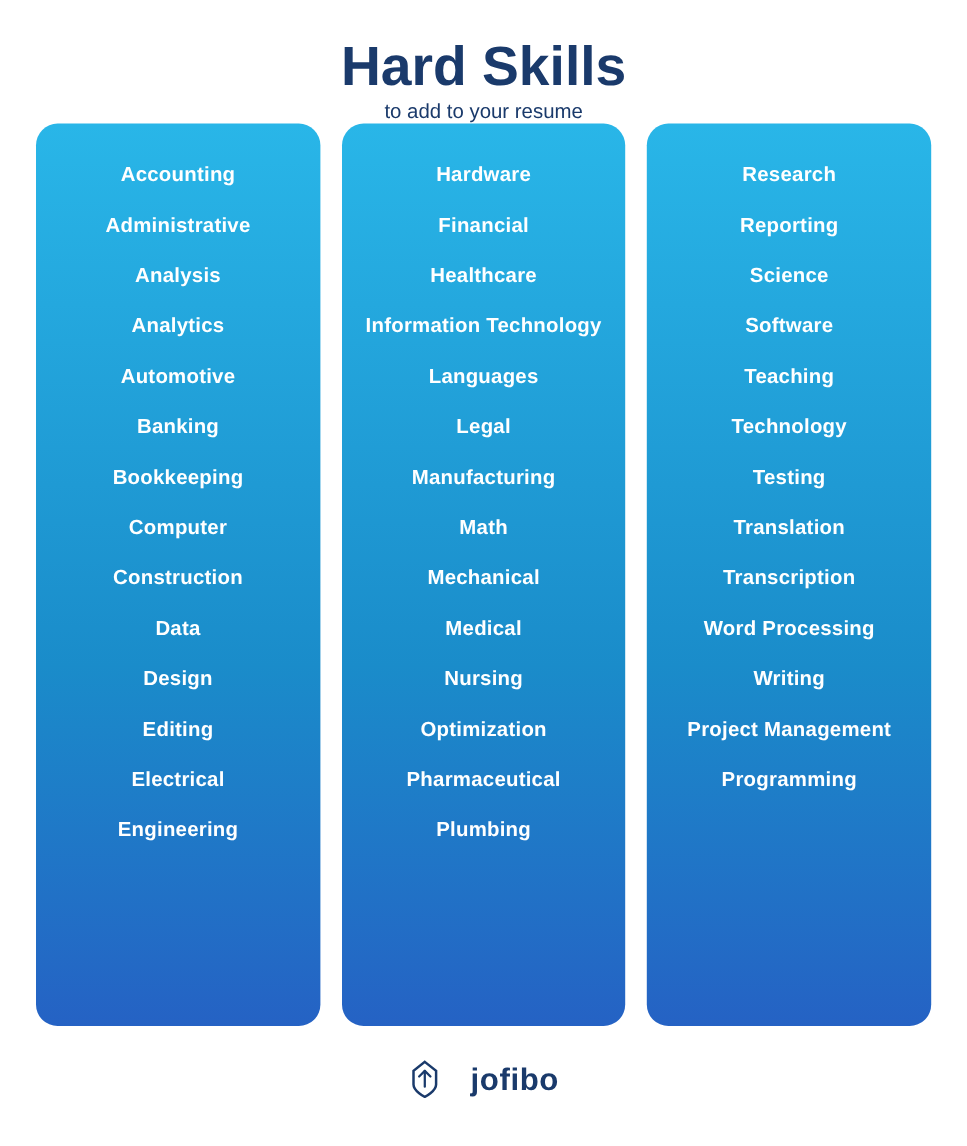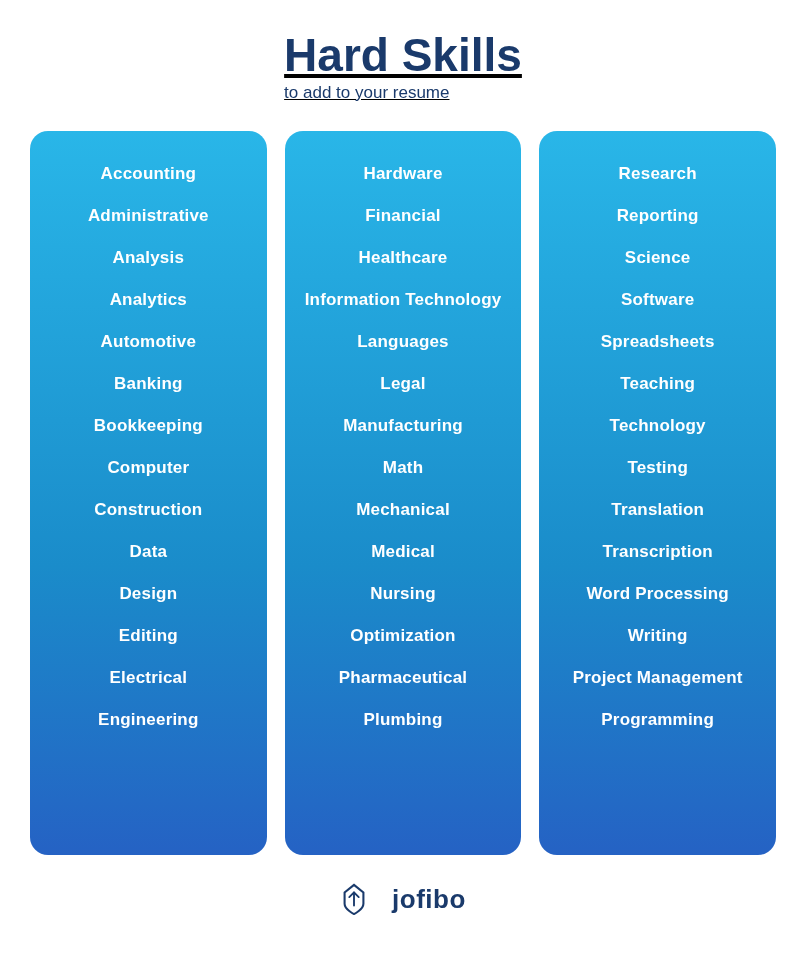--- a/index.html
+++ b/index.html
@@ -18,23 +18,21 @@
       width: 806px;
       min-height: 955px;
       display: flex;
       flex-direction: column;
       align-items: center;
       padding: 30px 30px 40px;
       box-shadow: 0 2px 12px rgba(0,0,0,0.08);
     }
 
     .header {
-      text-align: left;
-      margin-bottom: 28px;
-      text-decoration: underline;
+      text-align: center;
     }
 
     .header-title {
       font-size: 46px;
       font-weight: 800;
       color: #1a3a6b;
       letter-spacing: 0px;
       line-height: 1.1;
     }
 
@@ -134,21 +132,20 @@
         <div class="skill-item">Nursing</div>
         <div class="skill-item">Optimization</div>
         <div class="skill-item">Pharmaceutical</div>
         <div class="skill-item">Plumbing</div>
       </div>
       <div class="column">
         <div class="skill-item">Research</div>
         <div class="skill-item">Reporting</div>
         <div class="skill-item">Science</div>
         <div class="skill-item">Software</div>
-        <div class="skill-item">Spreadsheets</div>
         <div class="skill-item">Teaching</div>
         <div class="skill-item">Technology</div>
         <div class="skill-item">Testing</div>
         <div class="skill-item">Translation</div>
         <div class="skill-item">Transcription</div>
         <div class="skill-item">Word Processing</div>
         <div class="skill-item">Writing</div>
         <div class="skill-item">Project Management</div>
         <div class="skill-item">Programming</div>
       </div>

